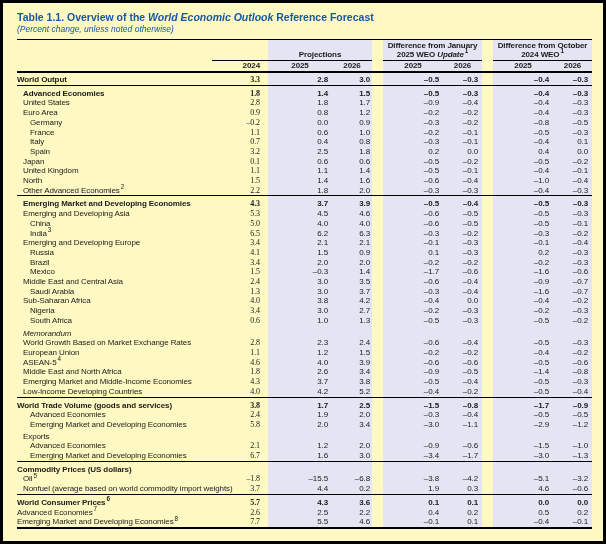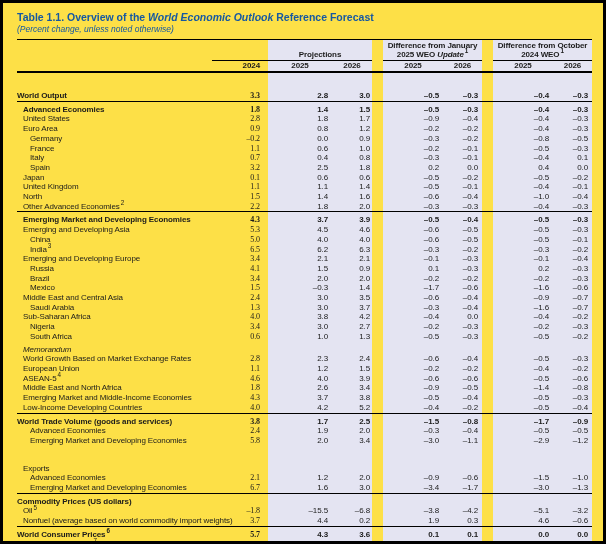--- a/index.html
+++ b/index.html
@@ -1,18 +1,18 @@
 <!DOCTYPE html>
 <html><head>
 <meta charset="utf-8">
 <style>
   html,body { margin:0; padding:0; background:#fff; }
   .page {
     width:606px; height:544px; box-sizing:border-box;
-    border:3px solid #000; background:#fde047;
+    border:3px solid #000; background:#fef9c3;
     padding:8px 12px 0 14px;
     font-family:"Liberation Sans", sans-serif;
     color:#1b1b1b; overflow:hidden;
   }
   .title { color:#1558a2; font-weight:bold; font-size:10.5px; line-height:12px; }
   .title i { font-weight:bold; }
   .subtitle { color:#1558a2; font-style:italic; font-size:8.5px; line-height:10px; margin-top:1px; margin-bottom:5px; }
 
   table { border-collapse:collapse; table-layout:fixed; width:575px; }
   col.c-label {width:195px;} col.c-2024 {width:56px;}
@@ -36,21 +36,21 @@
   td.lbl { text-align:left; white-space:nowrap; overflow:visible; }
   td.val { text-align:right; white-space:nowrap; }
   td.col0 { padding-right:8px;font-family:Liberation Serif, serif; } td.col1 { padding-right:4px; } td.col2 { padding-right:2px; }
   td.col3 { padding-right:4px; } td.col4 { padding-right:4px; }
   td.col5 { padding-right:4px; } td.col6 { padding-right:4px; }
   .ind0 { padding-left:0; } .ind1 { padding-left:6px; } .ind2 { padding-left:13px; }
   tr.bold td { font-weight:bold; }
   tr.italic td.lbl { font-style:italic; }
   tr.sep td { border-top:1px solid #000; }
   tr.gap td { padding-top:3px; }
-  tr.gap-sm td { padding-top:18px; }
+  tr.gap-sm td { padding-top:2px; }
   tbody tr:last-child td { border-bottom:2px solid #000; }
   sup { font-size:6.3px; vertical-align:super; line-height:0; margin-left:1px; }
 </style>
 </head>
 <body>
 
 <div class="page">
   <div class="title"><span>Table 1.1. Overview of the </span><i>World Economic Outlook</i><span> Reference Forecast</span></div>
   <div class="subtitle">(Percent change, unless noted otherwise)</div>
 

